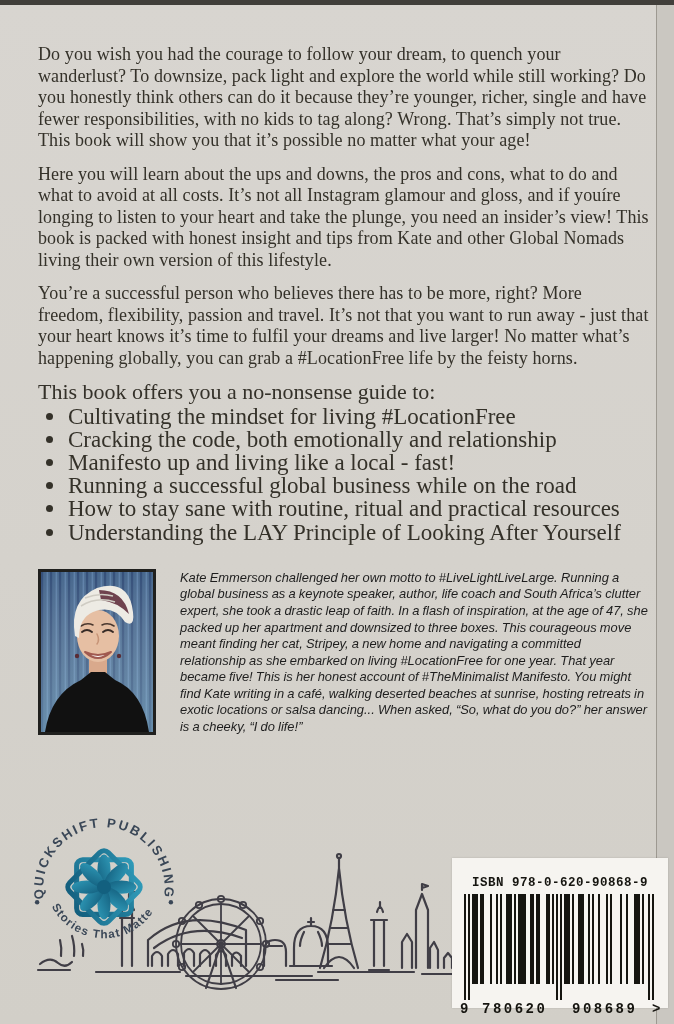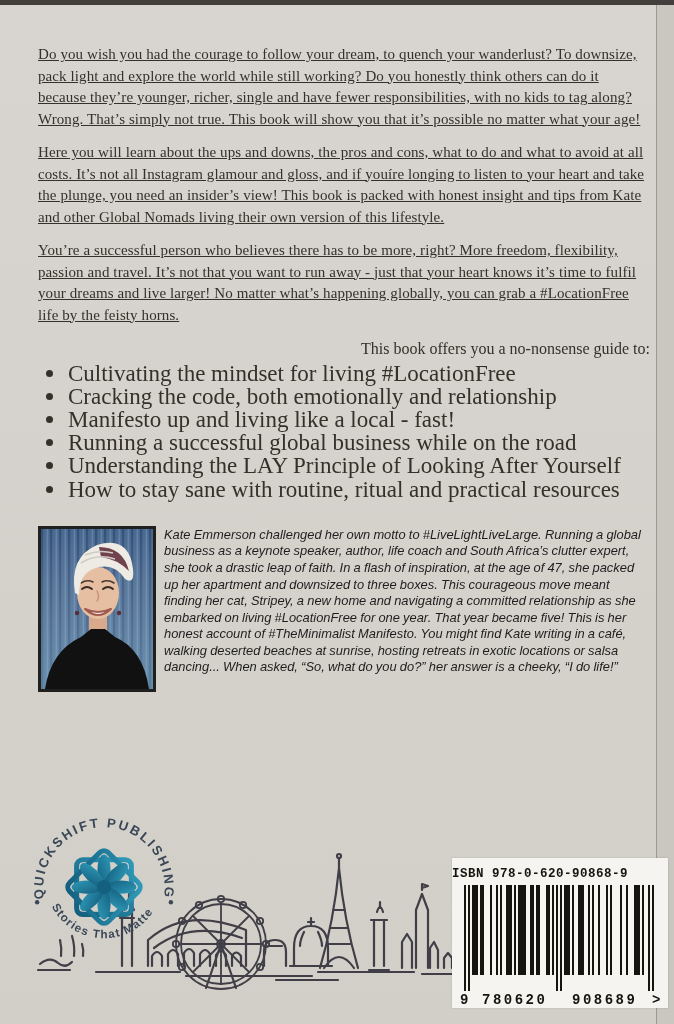--- a/index.html
+++ b/index.html
@@ -3,37 +3,37 @@
 <meta charset="utf-8">
 <style>
   html,body{margin:0;padding:0;background:#b5b2ad;}
   .page{position:relative;width:674px;height:1024px;overflow:hidden;
         background:linear-gradient(180deg,#d8d5d0 0%,#d5d2cc 55%,#d2cfc8 100%);
         font-family:"Liberation Serif", serif;color:#343129;}
   .edge-top{position:absolute;top:0;left:0;width:674px;height:5px;background:#413f3b;}
   .edge-right{position:absolute;top:5px;right:0;width:17px;height:1019px;
               background:#cac7c1;border-left:1px solid #9d9991;}
   .content{position:absolute;left:38px;top:44px;width:612px;}
-  .content p.body{font-size:15px;line-height:21.5px;margin:0 0 12px 0;letter-spacing:.1px;text-decoration:underline;}
-  .content p.intro{font-size:16px;line-height:21.5px;margin:0;text-align:right;}
+  .content p.body{font-size:18px;line-height:21.5px;margin:0 0 12px 0;letter-spacing:.1px;}
+  .content p.intro{font-size:22px;line-height:21.5px;margin:0;}
   ul.guide{list-style:none;margin:2px 0 0 0;padding:0;}
   ul.guide li{position:relative;font-size:23px;line-height:23.2px;padding-left:30px;}
   ul.guide li::before{content:"";position:absolute;left:8px;top:8px;width:7px;height:7px;
                       border-radius:50%;background:#343129;}
-  .author-row{display:flex;gap:8px;margin-top:25px;align-items:flex-start;}
+  .author-row{display:flex;gap:24px;margin-top:25px;align-items:flex-start;}
   .photo-frame{flex:none;width:118px;height:166px;border:3px solid #20201e;box-sizing:border-box;
                background:#48688e;}
   .bio{font-family:"Liberation Sans", sans-serif;font-style:italic;font-size:12.9px;
        line-height:16.6px;color:#1e1e1e;width:482px;margin:1px 0 0 0;word-spacing:-.4px;}
   .logo-wrap{position:absolute;left:28px;top:808px;width:152px;height:152px;}
   .skyline-wrap{position:absolute;left:36px;top:844px;width:424px;height:166px;}
   .barcode-panel{position:absolute;left:452px;top:858px;width:216px;height:150px;
                  background:#f6f4f0;z-index:3;box-shadow:0 0 2px rgba(0,0,0,.15);}
   .isbn-label{font-family:"Liberation Mono", monospace;font-weight:bold;font-size:12.5px;
-              letter-spacing:.5px;color:#15140f;text-align:left;margin-top:9px;}
+              letter-spacing:.5px;color:#15140f;text-align:center;margin-top:18px;}
   .bars{display:block;margin:2px auto 0 auto;}
   .digit{font-family:"Liberation Mono", monospace;font-weight:bold;font-size:14px;fill:#15140f;letter-spacing:2.5px;}
   svg text.arc-top{font-family:"Liberation Sans", sans-serif;font-weight:bold;font-size:13px;
                    letter-spacing:2.2px;fill:#3a4757;}
   svg text.arc-bottom{font-family:"Liberation Sans", sans-serif;font-weight:bold;font-size:11.5px;
                       letter-spacing:1.2px;fill:#3a4757;}
 </style>
 </head>
 <body>
 
@@ -44,22 +44,22 @@
   <div class="content">
     <p class="body">Do you wish you had the courage to follow your dream, to quench your wanderlust? To downsize, pack light and explore the world while still working? Do you honestly think others can do it because they’re younger, richer, single and have fewer responsibilities, with no kids to tag along? Wrong. That’s simply not true. This book will show you that it’s possible no matter what your age!</p>
     <p class="body">Here you will learn about the ups and downs, the pros and cons, what to do and what to avoid at all costs. It’s not all Instagram glamour and gloss, and if youíre longing to listen to your heart and take the plunge, you need an insider’s view! This book is packed with honest insight and tips from Kate and other Global Nomads living their own version of this lifestyle.</p>
     <p class="body">You’re a successful person who believes there has to be more, right? More freedom, flexibility, passion and travel. It’s not that you want to run away - just that your heart knows it’s time to fulfil your dreams and live larger! No matter what’s happening globally, you can grab a #LocationFree life by the feisty horns.</p>
     <p class="intro">This book offers you a no-nonsense guide to:</p>
     <ul class="guide">
       <li>Cultivating the mindset for living #LocationFree</li>
       <li>Cracking the code, both emotionally and relationship</li>
       <li>Manifesto up and living like a local - fast!</li>
       <li>Running a successful global business while on the road</li>
+      <li>How to stay sane with routine, ritual and practical resources</li>
       <li>Understanding the LAY Principle of Looking After Yourself</li>
-      <li>How to stay sane with routine, ritual and practical resources</li>
     </ul>
 
     <div class="author-row">
       <div class="photo-frame">
         <svg width="112" height="160" viewBox="0 0 112 160">
           <defs>
             <pattern id="blinds" width="9" height="10" patternUnits="userSpaceOnUse">
               <rect width="9" height="10" fill="#48688e"></rect>
               <rect x="0" width="2.2" height="10" fill="#35507a"></rect>
               <rect x="5.6" width="1.6" height="10" fill="#5e80a8"></rect>

